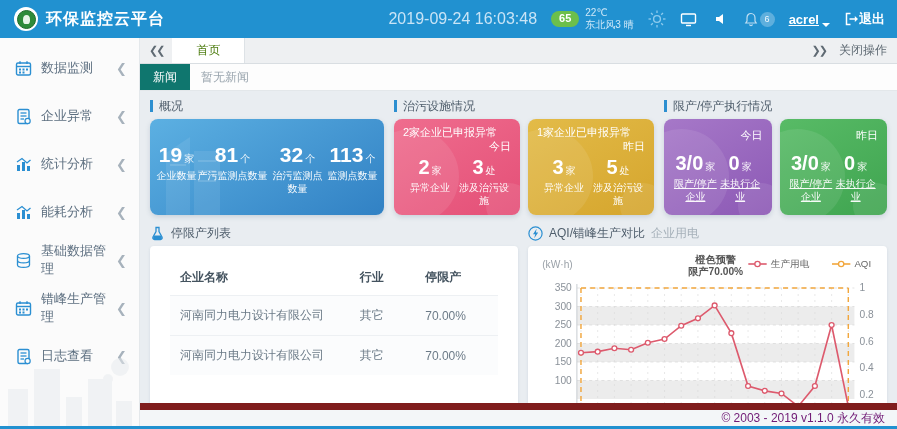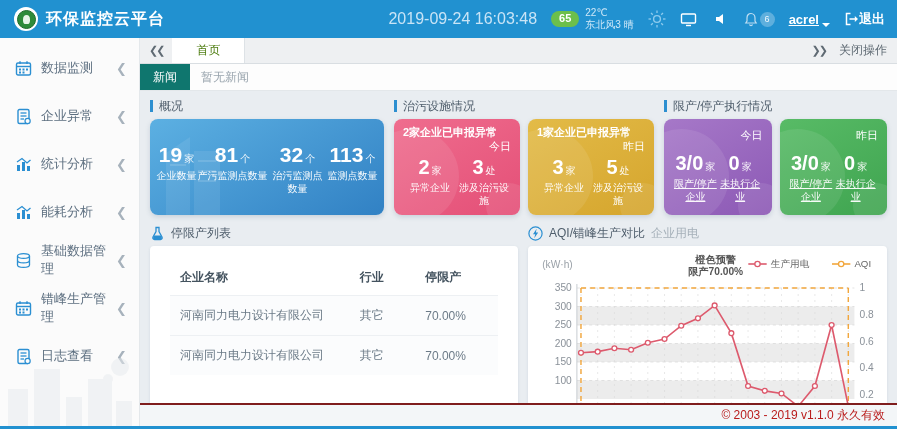--- a/index.html
+++ b/index.html
@@ -60,21 +60,21 @@
   .stat-vrow{display:flex;align-items:baseline;}
   .stat-val{font-size:21px;font-weight:bold;}
   .stat-unit{font-size:10px;margin-left:2px;opacity:.92;}
   .stat-lbl{font-size:10px;margin-top:3px;line-height:1.25;opacity:.95;}
   .card-overview .stat:nth-child(3) .stat-lbl,.card-overview .stat:nth-child(4) .stat-lbl{max-width:58px;}
   .bldg{position:absolute;left:6px;bottom:-4px;opacity:.85;}
 
   .sec-treat{width:260px;flex:none;}
   .cards2{display:flex;gap:8px;}
   .cards2 .card{flex:1;padding:7px 9px 5px;}
-  .hl{font-size:11px;font-weight:bold;line-height:1.2;position:relative;z-index:1;}
+  .hl{font-size:11px;font-weight:normal;line-height:1.2;position:relative;z-index:1;}
   .period{font-size:11px;text-align:right;position:relative;z-index:1;}
   .stats2{display:flex;margin-top:2px;position:relative;z-index:1;}
   .stats2 .stat{flex:1;}
   .stats2 .stat-val{font-size:20px;}
   .lbl-narrow{max-width:52px;}
   .lbl-link{text-decoration:underline;cursor:pointer;}
   .sec-prod{flex:1;min-width:0;}
   .card-prod{padding-top:9px !important;}
   .card-prod .stats2{margin-top:9px;}
 
@@ -89,21 +89,21 @@
   table.limits th{text-align:left;color:#44535f;font-weight:bold;padding:9px 6px;}
   table.limits td{color:#6b7a87;padding:11px 6px;border-top:1px solid #edf0f3;background:#fbfcfd;}
   table.limits th:first-child,table.limits td:first-child{padding-left:10px;width:56%;}
   table.limits th:nth-child(2),table.limits td:nth-child(2){width:20%;}
   .ind-link{text-decoration:underline;cursor:pointer;color:#7b8a96;}
 
   .chart-wrap{padding:6px 4px 0;}
   svg text{font-family:"Liberation Sans","DejaVu Sans",sans-serif;}
 
   
-  .footer{position:absolute;left:140px;right:0;bottom:3px;height:23px;background:#f3f6f8;border-top:2px solid #7f1d1d;display:flex;align-items:center;justify-content:flex-end;padding-right:12px;font-size:12px;color:#b91c1c;}
+  .footer{position:absolute;left:140px;right:0;bottom:3px;height:23px;background:#f3f6f8;border-top:7px solid #7f1d1d;display:flex;align-items:center;justify-content:flex-end;padding-right:12px;font-size:12px;color:#701a75;}
   .bottom-strip{position:absolute;left:0;right:0;bottom:0;height:3px;background:#2191d0;}
 </style>
 </head>
 <body>
 
 <div class="app">
 
   <div class="header">
     <div class="logo">
         <div class="logo-inner"></div>

